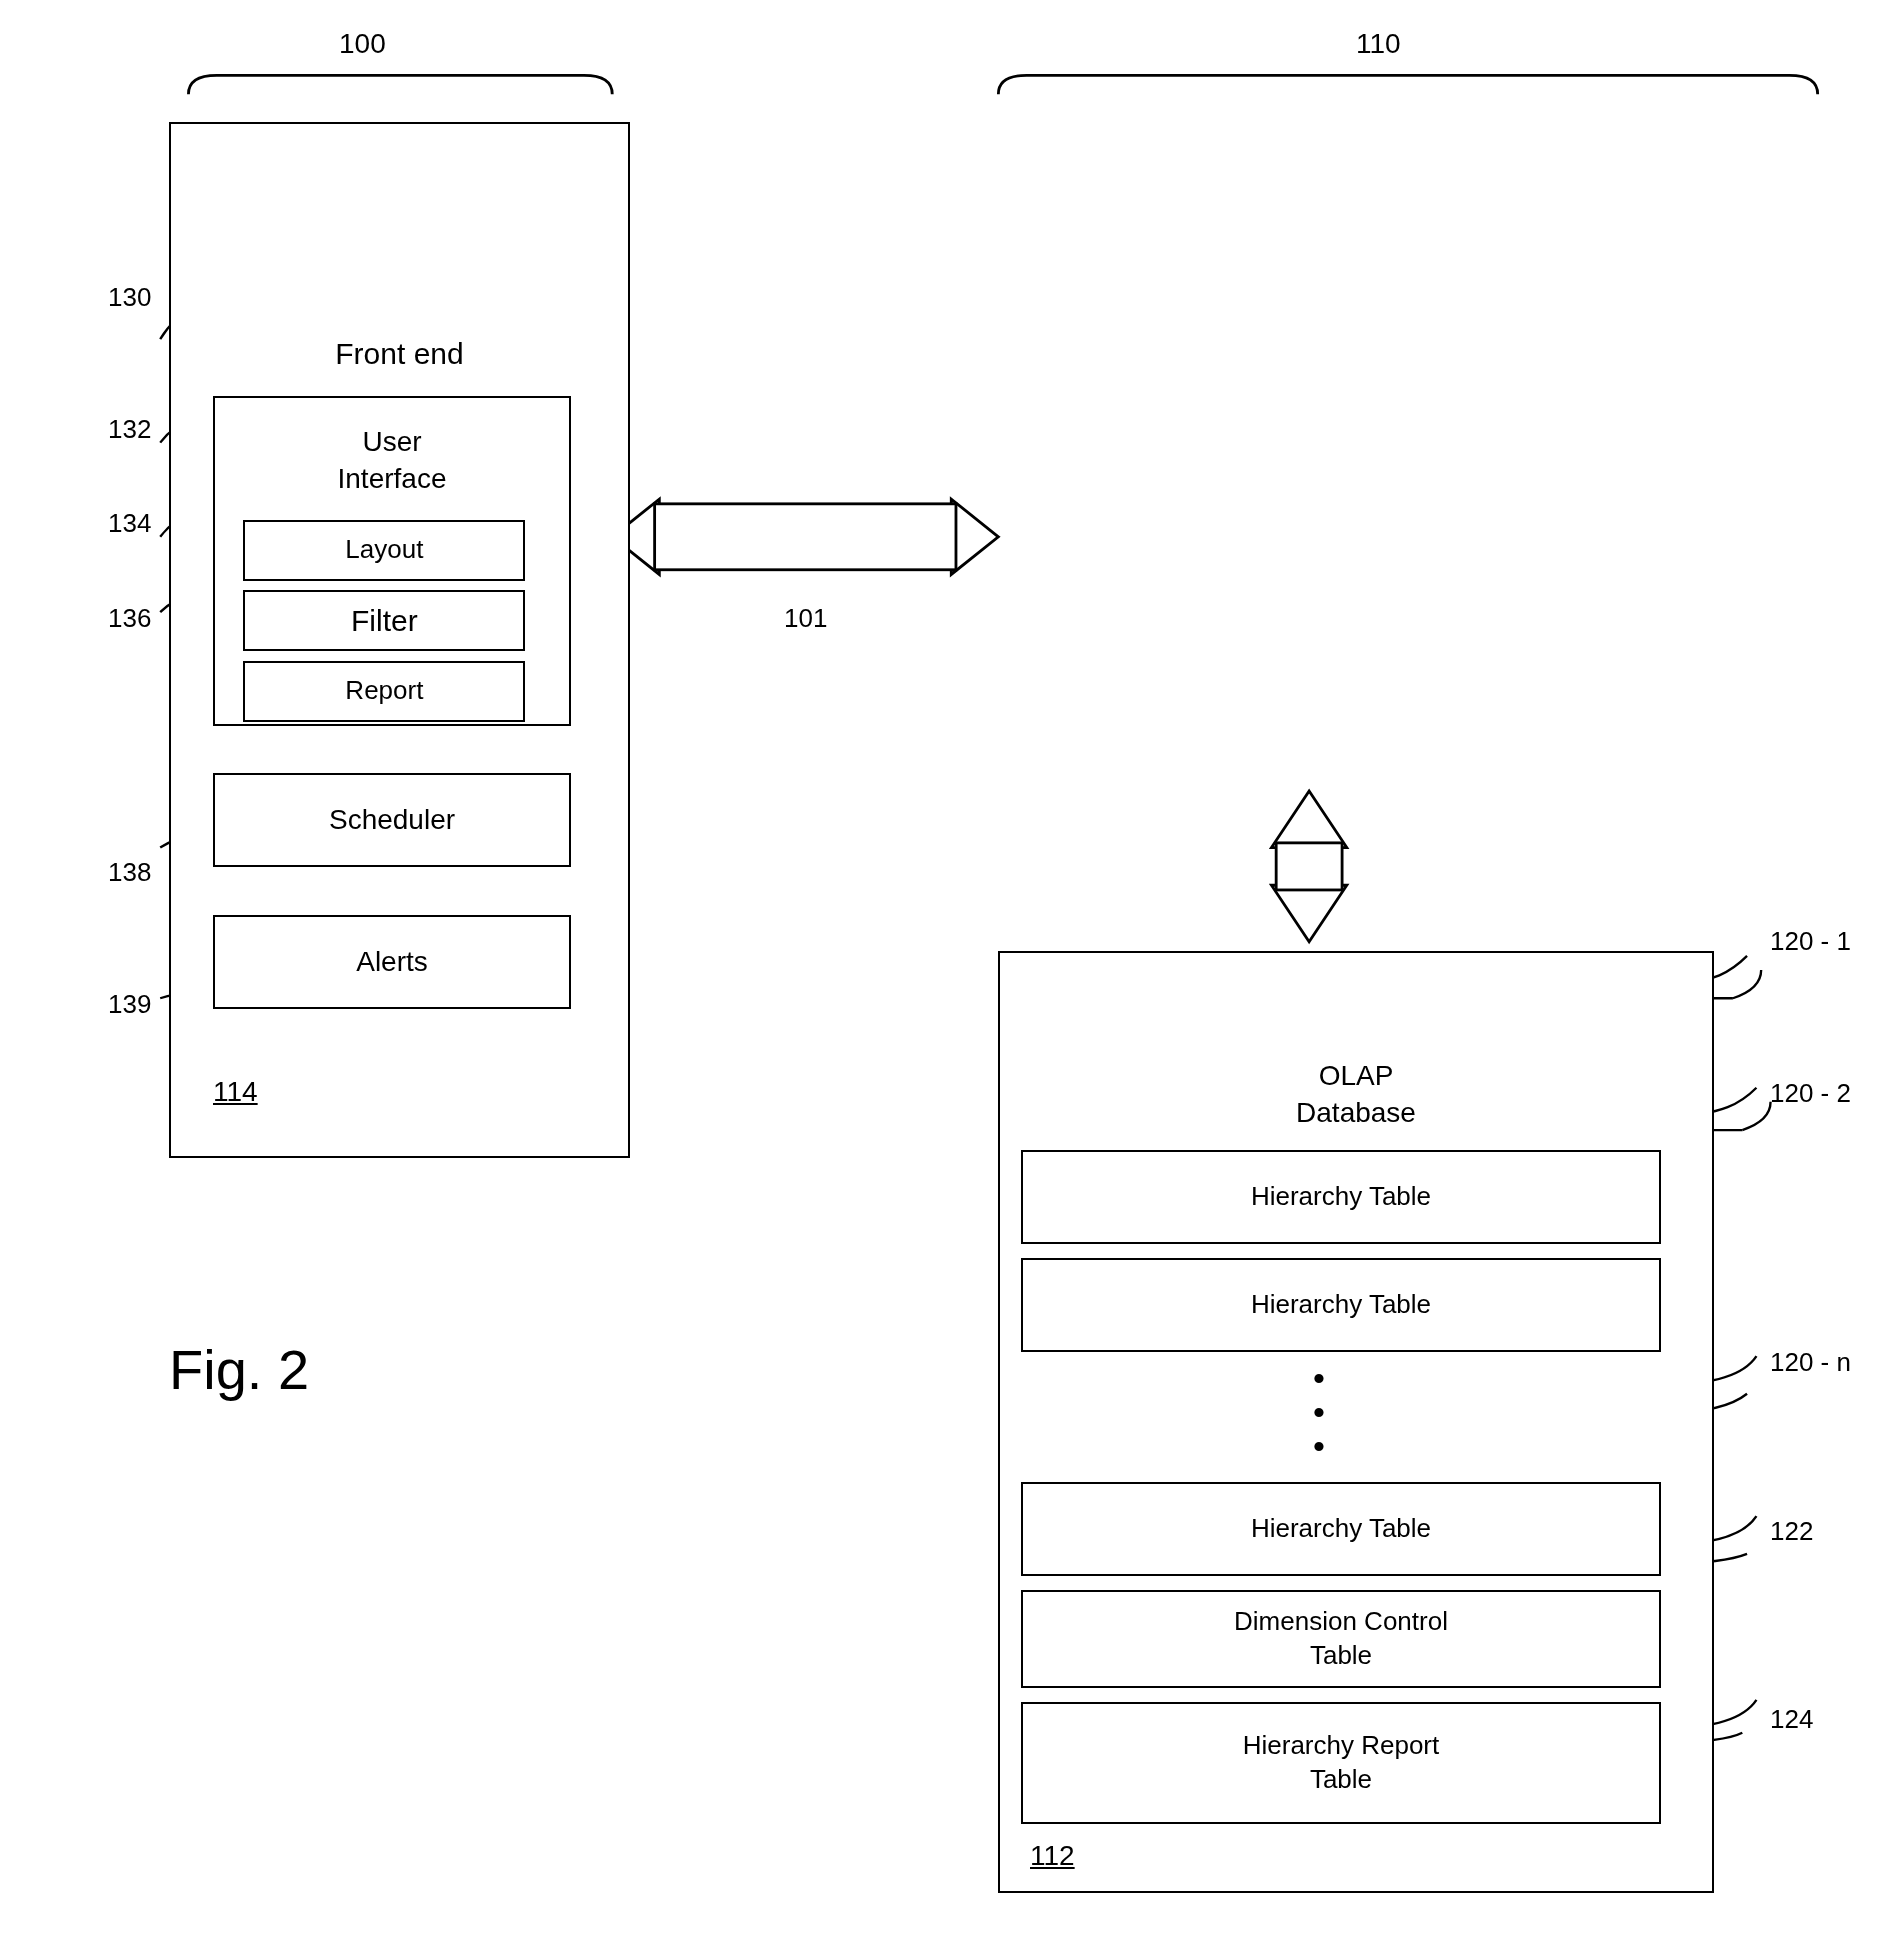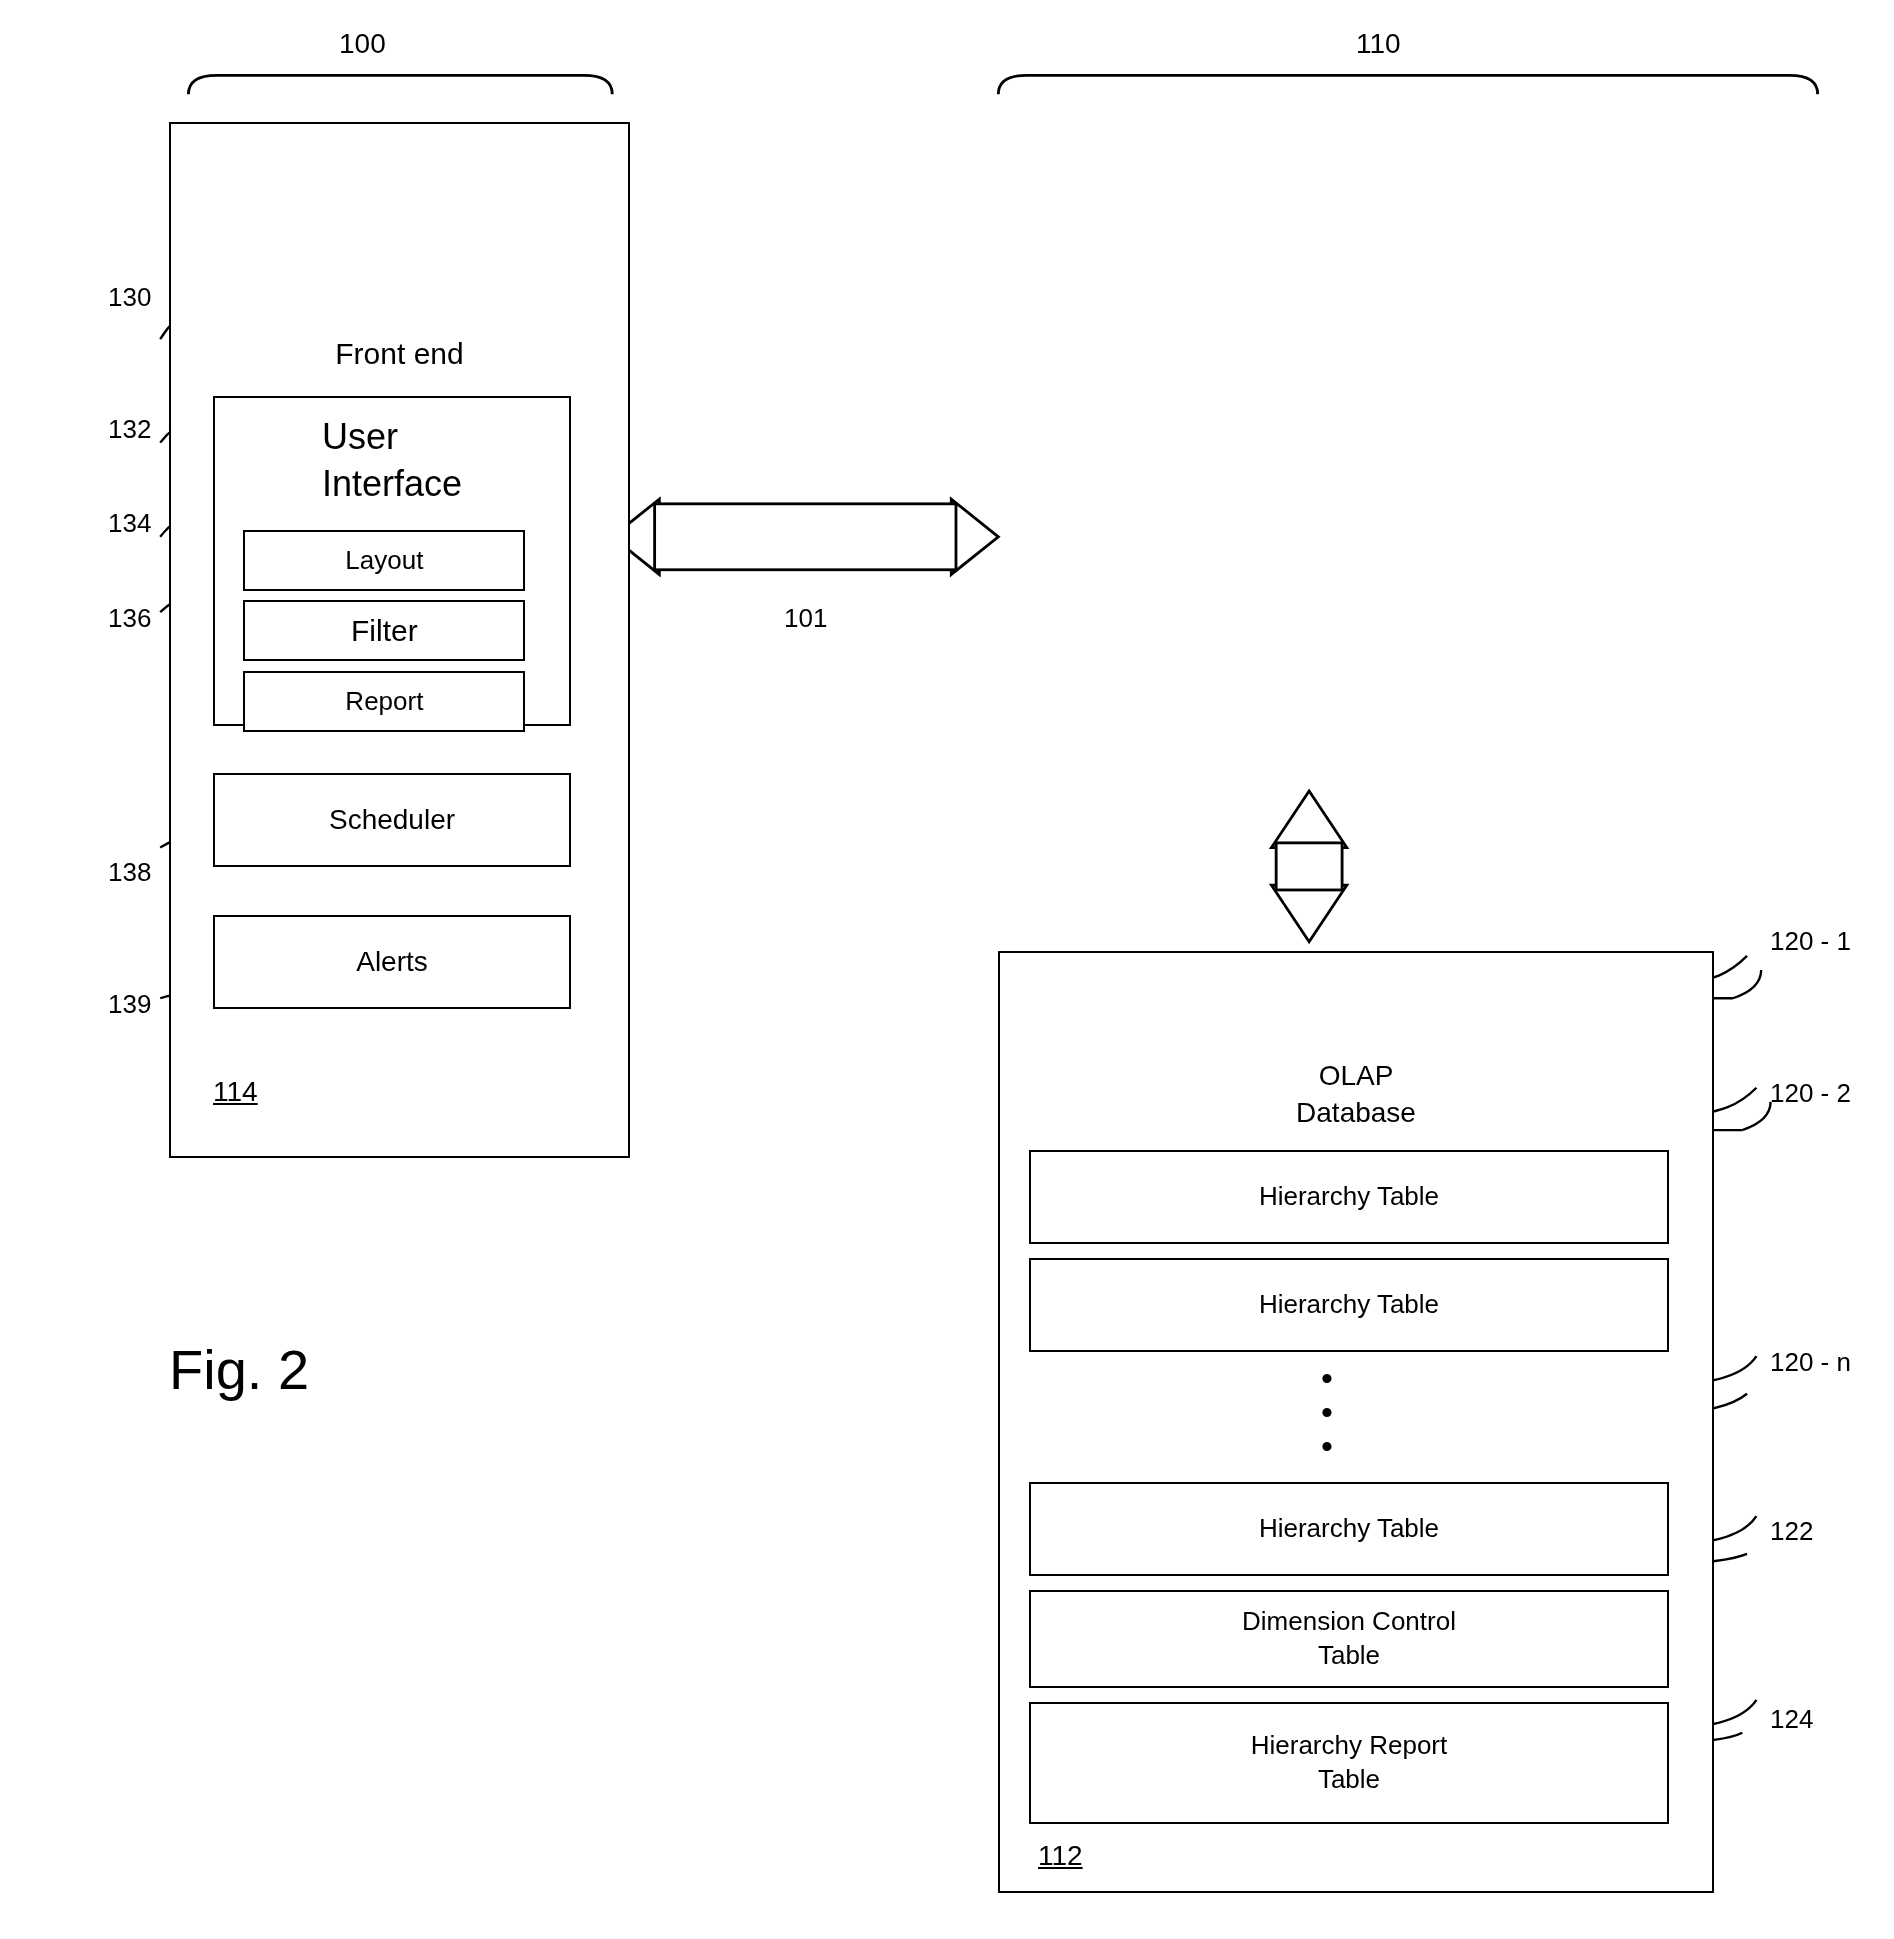--- a/index.html
+++ b/index.html
@@ -118,21 +118,21 @@
     <path d="M 1770,1835 C 1830,1835 1855,1820 1865,1805" stroke="#000" stroke-width="2.5" fill="none"></path>
   </svg>
 
   <div class="brace-label" style="left:339px; top:28px;">100</div>
   <div class="brace-label" style="left:1356px; top:28px;">110</div>
 
   <div class="box" style="left:169px; top:122px; width:461px; height:1036px; font-size:30px; align-items:flex-start; padding:19px 14px 24px 14px; flex-direction:column;">
     <span style="align-self:center; font-size:30px; margin-bottom:14px;">Front end</span>
 
     <div class="box" style="position:relative; left:28px; top:9.4px; width:358px; height:330px; flex-direction:column; align-items:flex-start; padding:9.4px;">
-      <span style="align-self:center; font-size:36px; margin-bottom:18px; text-align:left;">User<br>Interface</span>
+      <span style="align-self:center; font-size:28px; margin-bottom:18px; text-align:center;">User<br>Interface</span>
 
       <div class="box" style="position:relative; left:19px; top:4.7px; width:282px; height:61px; font-size:26px;">
         <span>Layout</span>
       </div>
 
       <div class="box" style="position:relative; left:19px; top:14px; width:282px; height:61px; font-size:30px;">
         <span>Filter</span>
       </div>
 
       <div class="box" style="position:relative; left:19px; top:23.5px; width:282px; height:61px; font-size:26px;">
@@ -154,21 +154,21 @@
   <div class="label-ref" style="left:108px; top:282px;">130</div>
   <div class="label-ref" style="left:108px; top:414px;">132</div>
   <div class="label-ref" style="left:108px; top:508px;">134</div>
   <div class="label-ref" style="left:108px; top:603px;">136</div>
   <div class="label-ref" style="left:108px; top:833px;margin-top:24px;">138</div>
   <div class="label-ref" style="left:108px; top:989px;">139</div>
 
   <div class="label-ref" style="left:784px; top:603px;">101</div>
 
 
-  <div class="box" style="left:998px; top:951px; width:716px; height:942px; flex-direction:column; align-items:flex-start; padding:10px;">
+  <div class="box" style="left:998px; top:951px; width:716px; height:942px; flex-direction:column; align-items:flex-start; padding:2px;">
     <span style="align-self:center; font-size:28px; text-align:center; margin-bottom:14px;">OLAP<br>Database</span>
 
     <div class="box" style="position:relative; left:19px; top:4.7px; width:640px; height:94px; font-size:26px;">
       <span>Hierarchy Table</span>
     </div>
 
     <div class="box" style="position:relative; left:19px; top:19px; width:640px; height:94px; font-size:26px;">
       <span>Hierarchy Table</span>
     </div>
 

